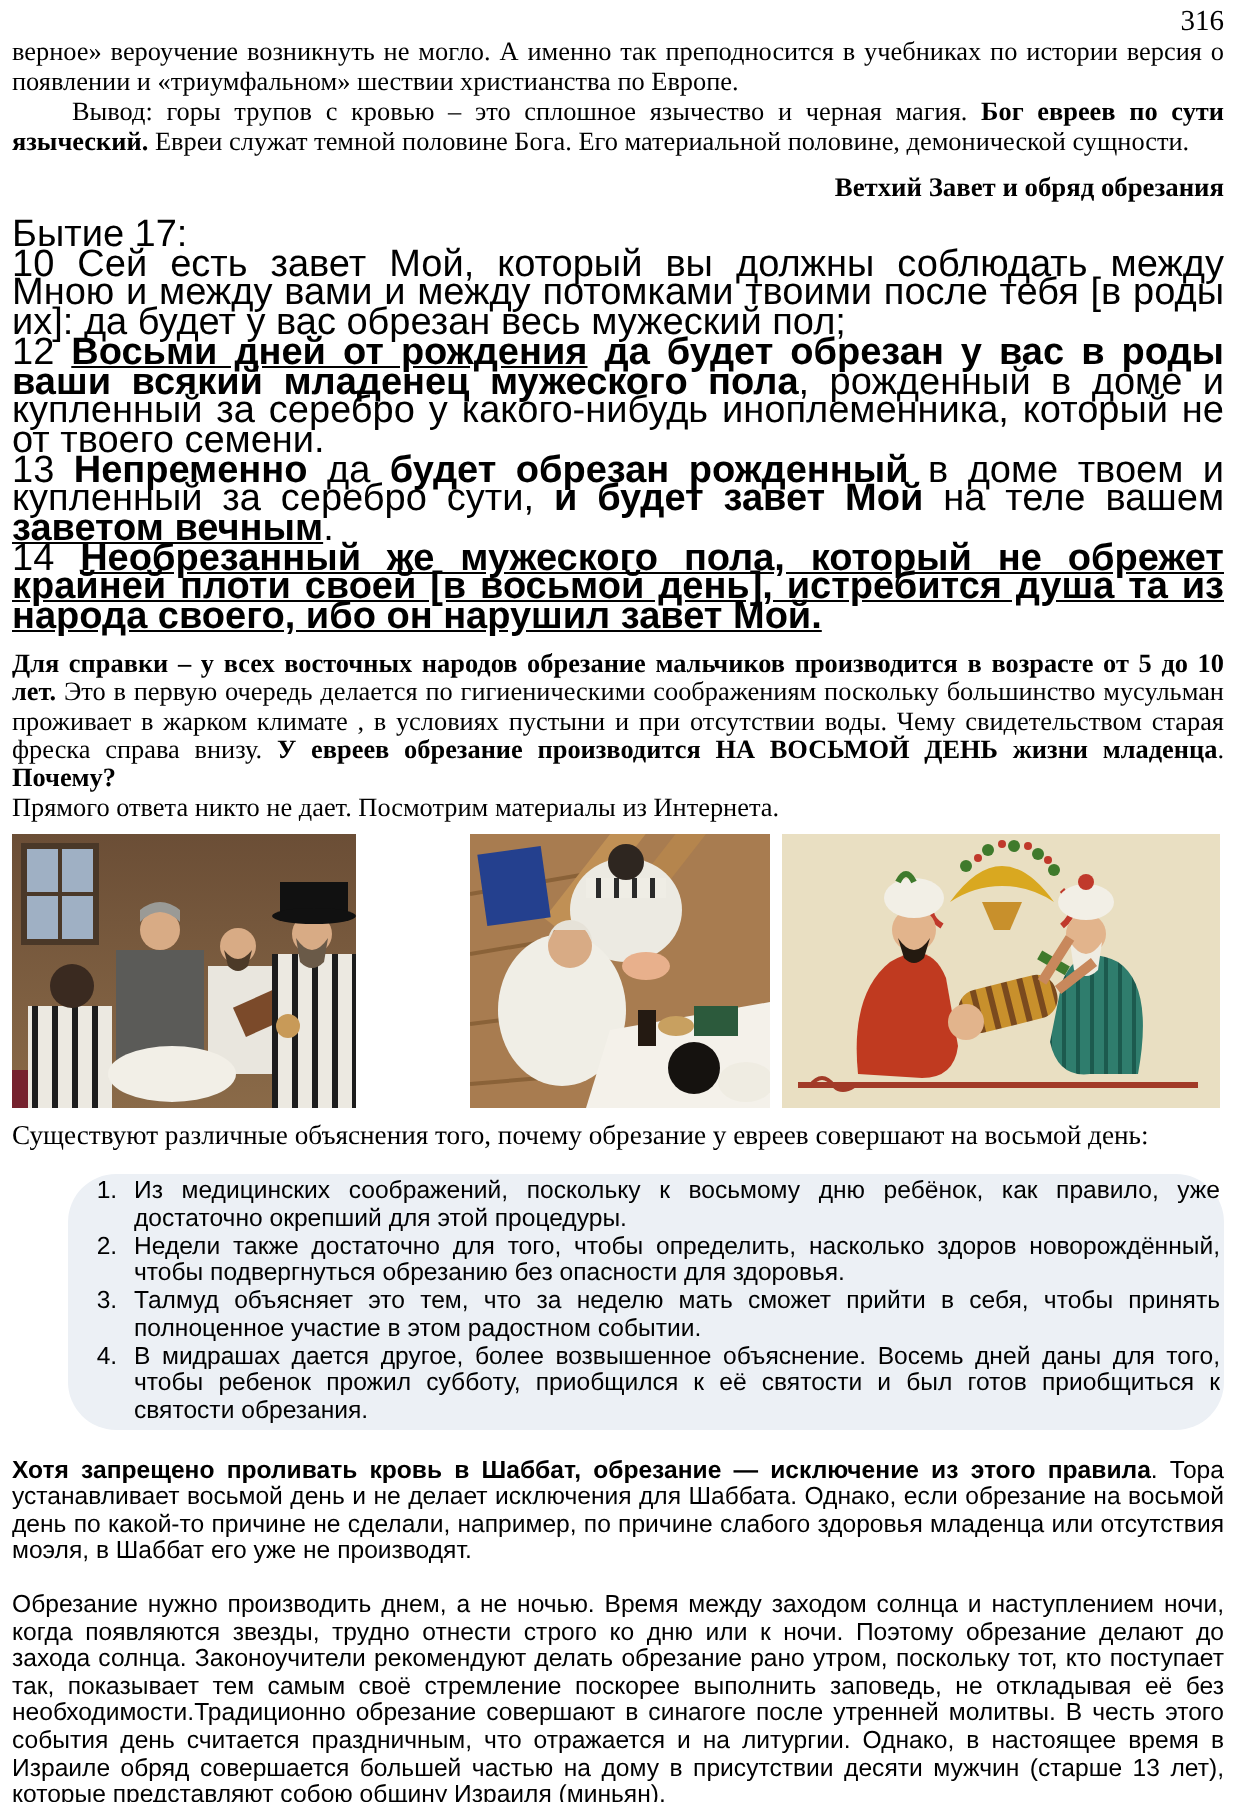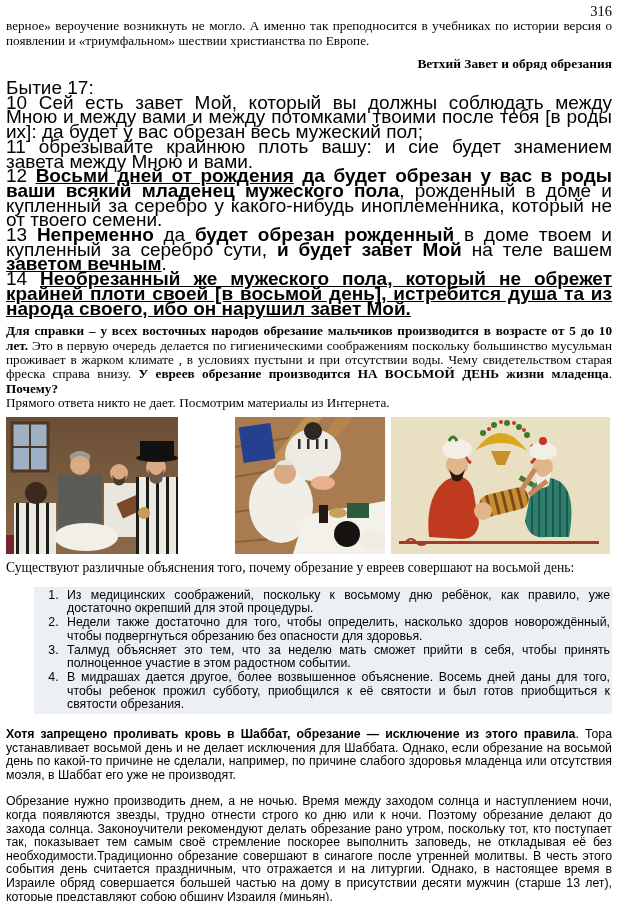--- a/index.html
+++ b/index.html
@@ -25,43 +25,43 @@
   .ref{margin-top:8px;}
   .b{font-weight:bold;}
   .u{text-decoration:underline;}
   .figrow{margin-top:6px;display:flex;align-items:flex-start;}
   .fig{flex:none;display:block;}
   .fig svg{display:block;}
   .lead{margin-top:6px;font-size:13.6px;}
   ol.expl{
     margin:12px 0 0 28px;padding:2px 2px 2px 28px;
     background:#ecf0f5;
-    font-size:12.3px;line-height:13.7px;text-align:justify;
+    font-size:12.3px;line-height:13.7px;text-align:justify;border-radius:24px;
   }
   ol.expl li{padding-left:5px;margin:0;}
   .para-sm{font-size:12.3px;line-height:13.6px;text-align:justify;}
   .mt14{margin-top:14px;}
   .mt13{margin-top:13px;}
 </style>
 </head>
 <body>
 
 <div class="page">
 
   <div class="pagenum">316</div>
 
   <p class="serif"><span>верное» вероучение возникнуть не могло. А именно так преподносится в учебниках по истории версия о появлении и «триумфальном» шествии христианства по Европе.</span></p>
 
+  <p class="serif indent"><span>Вывод: горы трупов с кровью – это  сплошное язычество и черная магия. </span><span class="b">Бог евреев по сути языческий.</span><span> Евреи служат темной половине Бога. Его материальной половине, демонической сущности.</span></p>
 
   <p class="heading">Ветхий Завет и обряд обрезания</p>
 
   <div class="sans verses">
     <p>Бытие 17:</p>
     <p><span>10 Сей есть завет Мой, который вы должны соблюдать между Мною и между вами и между потомками твоими после тебя [в роды их]: да будет у вас обрезан весь мужеский пол;</span></p>
-    <p><span>11 обрезывайте крайнюю плоть вашу: и сие будет знамением завета между Мною и вами.</span></p>
     <p><span>12 </span><span class="b u">Восьми дней от рождения</span><span class="b"> </span><span class="b">да будет обрезан у вас в роды ваши всякий младенец мужеского пола</span><span>, рожденный в доме и купленный за серебро у какого-нибудь иноплеменника, который не от твоего семени.</span></p>
     <p><span>13 </span><span class="b">Непременно</span><span> да </span><span class="b">будет обрезан рожденный</span><span> в доме твоем и купленный за серебро сути, </span><span class="b">и будет завет Мой</span><span> на теле вашем </span><span class="b u">заветом вечным</span><span>.</span></p>
     <p><span>14 </span><span class="b u">Необрезанный же мужеского пола, который не обрежет крайней плоти своей [в восьмой день], истребится душа та из народа своего, ибо он нарушил завет Мой.</span></p>
   </div>
 
   <p class="serif-tight ref"><span class="b">Для справки – у всех восточных народов обрезание мальчиков производится в возрасте от 5 до 10 лет.</span><span> Это в первую очередь делается по гигиеническими соображениям  поскольку большинство мусульман проживает в жарком климате , в условиях пустыни и при отсутствии воды. Чему свидетельством старая фреска  справа внизу. </span><span class="b">У евреев обрезание производится   НА ВОСЬМОЙ ДЕНЬ жизни младенца</span><span>. </span><span class="b">Почему?</span></p>
 
   <p class="serif-tight">Прямого ответа никто не дает. Посмотрим материалы из Интернета.</p>
 
   <div class="figrow">

